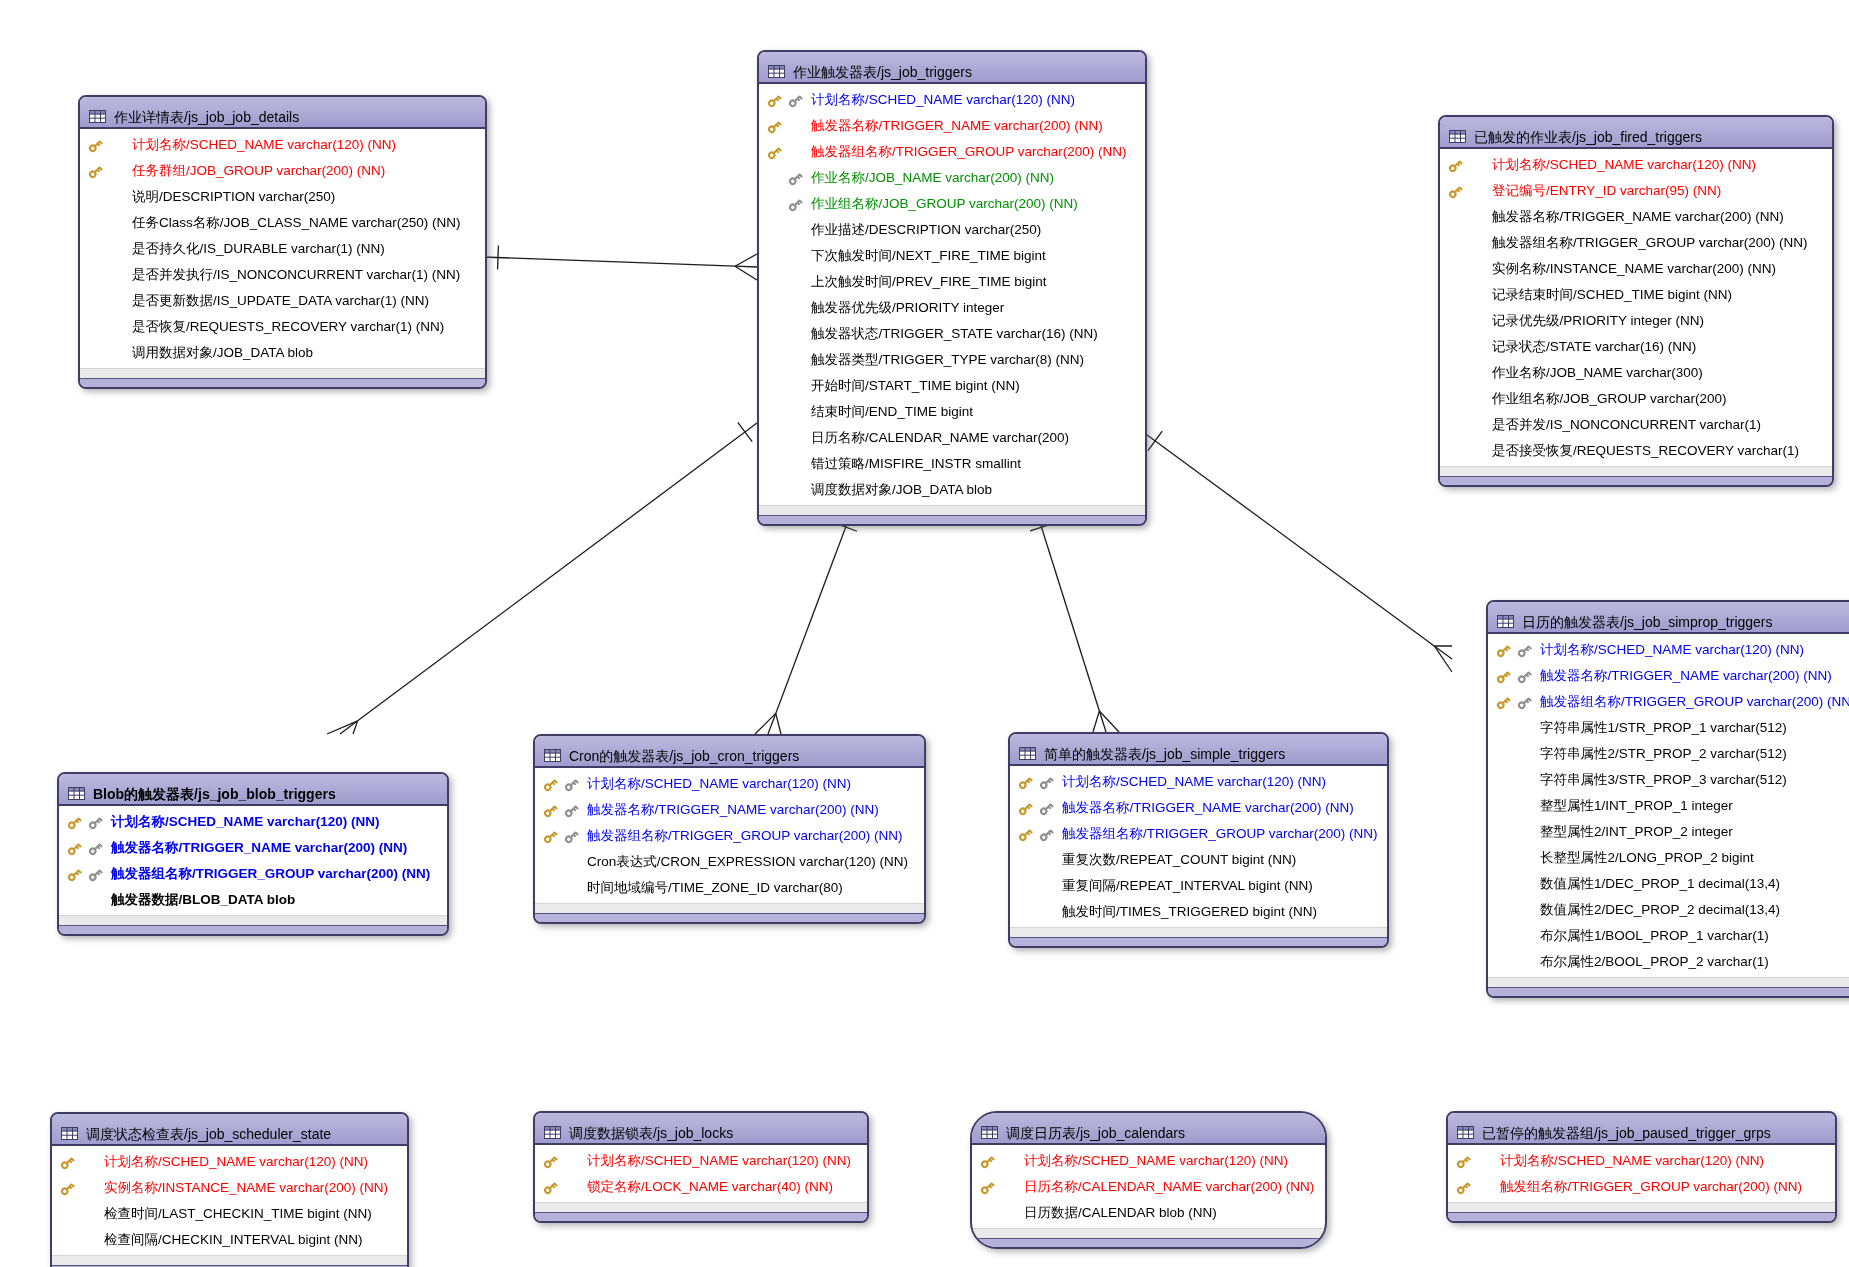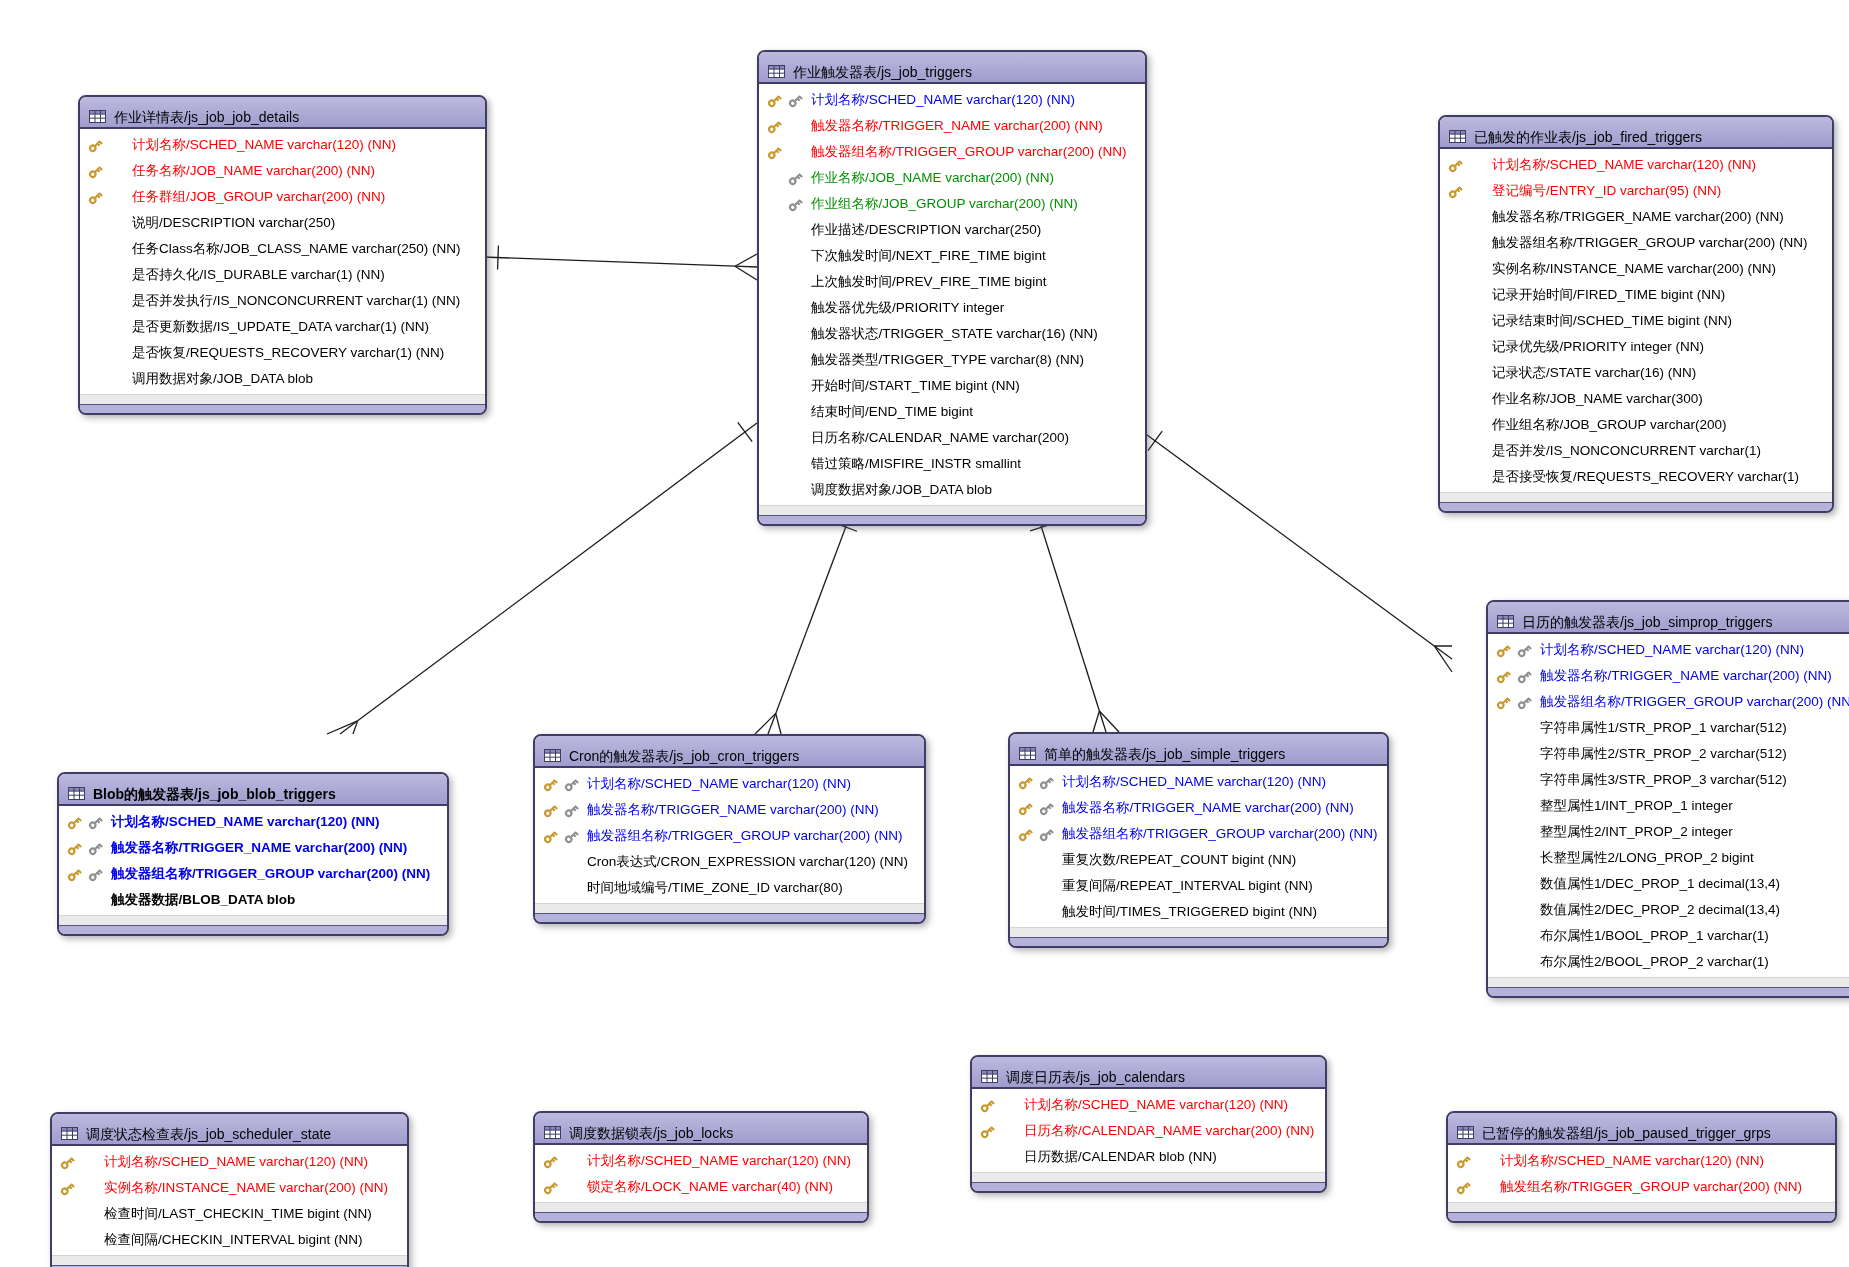--- a/index.html
+++ b/index.html
@@ -98,36 +98,20 @@
                 <g transform="rotate(-45 8.5 8.5)">
                   <circle cx="4.6" cy="8.5" r="2.7" fill="none" stroke="#c8992e" stroke-width="2.1"></circle>
                   <line x1="7.4" y1="8.5" x2="15" y2="8.5" stroke="#c8992e" stroke-width="2.1"></line>
                   <line x1="11.2" y1="8.5" x2="11.2" y2="11.6" stroke="#c8992e" stroke-width="2.1"></line>
                   <line x1="14.2" y1="8.5" x2="14.2" y2="12.2" stroke="#c8992e" stroke-width="2.1"></line>
                 </g>
               </svg>
             </span>
             <span class="kslot"></span>
           </span>
-          <span class="label">任务名称/JOB_NAME varchar(200) (NN)</span>
-        </div>
-        <div class="row red">
-          <span class="keys">
-            <span class="kslot">
-              <svg width="17" height="17" viewBox="0 0 17 17">
-                <g transform="rotate(-45 8.5 8.5)">
-                  <circle cx="4.6" cy="8.5" r="2.7" fill="none" stroke="#c8992e" stroke-width="2.1"></circle>
-                  <line x1="7.4" y1="8.5" x2="15" y2="8.5" stroke="#c8992e" stroke-width="2.1"></line>
-                  <line x1="11.2" y1="8.5" x2="11.2" y2="11.6" stroke="#c8992e" stroke-width="2.1"></line>
-                  <line x1="14.2" y1="8.5" x2="14.2" y2="12.2" stroke="#c8992e" stroke-width="2.1"></line>
-                </g>
-              </svg>
-            </span>
-            <span class="kslot"></span>
-          </span>
           <span class="label">任务群组/JOB_GROUP varchar(200) (NN)</span>
         </div>
         <div class="row black">
           <span class="keys">
             <span class="kslot"></span>
             <span class="kslot"></span>
           </span>
           <span class="label">说明/DESCRIPTION varchar(250)</span>
         </div>
         <div class="row black">
@@ -421,27 +405,20 @@
             <span class="kslot"></span>
             <span class="kslot"></span>
           </span>
           <span class="label">实例名称/INSTANCE_NAME varchar(200) (NN)</span>
         </div>
         <div class="row black">
           <span class="keys">
             <span class="kslot"></span>
             <span class="kslot"></span>
           </span>
-          <span class="label">记录开始时间/FIRED_TIME bigint (NN)</span>
-        </div>
-        <div class="row black">
-          <span class="keys">
-            <span class="kslot"></span>
-            <span class="kslot"></span>
-          </span>
           <span class="label">记录结束时间/SCHED_TIME bigint (NN)</span>
         </div>
         <div class="row black">
           <span class="keys">
             <span class="kslot"></span>
             <span class="kslot"></span>
           </span>
           <span class="label">记录优先级/PRIORITY integer (NN)</span>
         </div>
         <div class="row black">
@@ -1062,21 +1039,21 @@
               </svg>
             </span>
             <span class="kslot"></span>
           </span>
           <span class="label">锁定名称/LOCK_NAME varchar(40) (NN)</span>
         </div>
       </div>
     <div class="tbl-footer-gray"></div>
     <div class="tbl-footer-purple"></div>
   </div>
-    <div class="tbl" style="left: 970px; top: 1055px; width: 353px;">
+    <div class="tbl" style="left: 970px; top: 1111px; width: 353px; border-radius: 27px;">
     <div class="tbl-header">
       <span class="tbl-icon"><svg width="17" height="13" viewBox="0 0 17 13">
             <rect x="0.5" y="0.5" width="16" height="12" fill="#ffffff" stroke="#3f3c66"></rect>
             <rect x="0.5" y="0.5" width="16" height="3.6" fill="#8a88b8" stroke="#3f3c66"></rect>
             <line x1="6" y1="0.5" x2="6" y2="12.5" stroke="#3f3c66"></line>
             <line x1="11.5" y1="0.5" x2="11.5" y2="12.5" stroke="#3f3c66"></line>
             <line x1="0.5" y1="8.2" x2="16.5" y2="8.2" stroke="#3f3c66"></line>
           </svg></span>
       <span class="tbl-title">调度日历表/js_job_calendars</span>
     </div>

